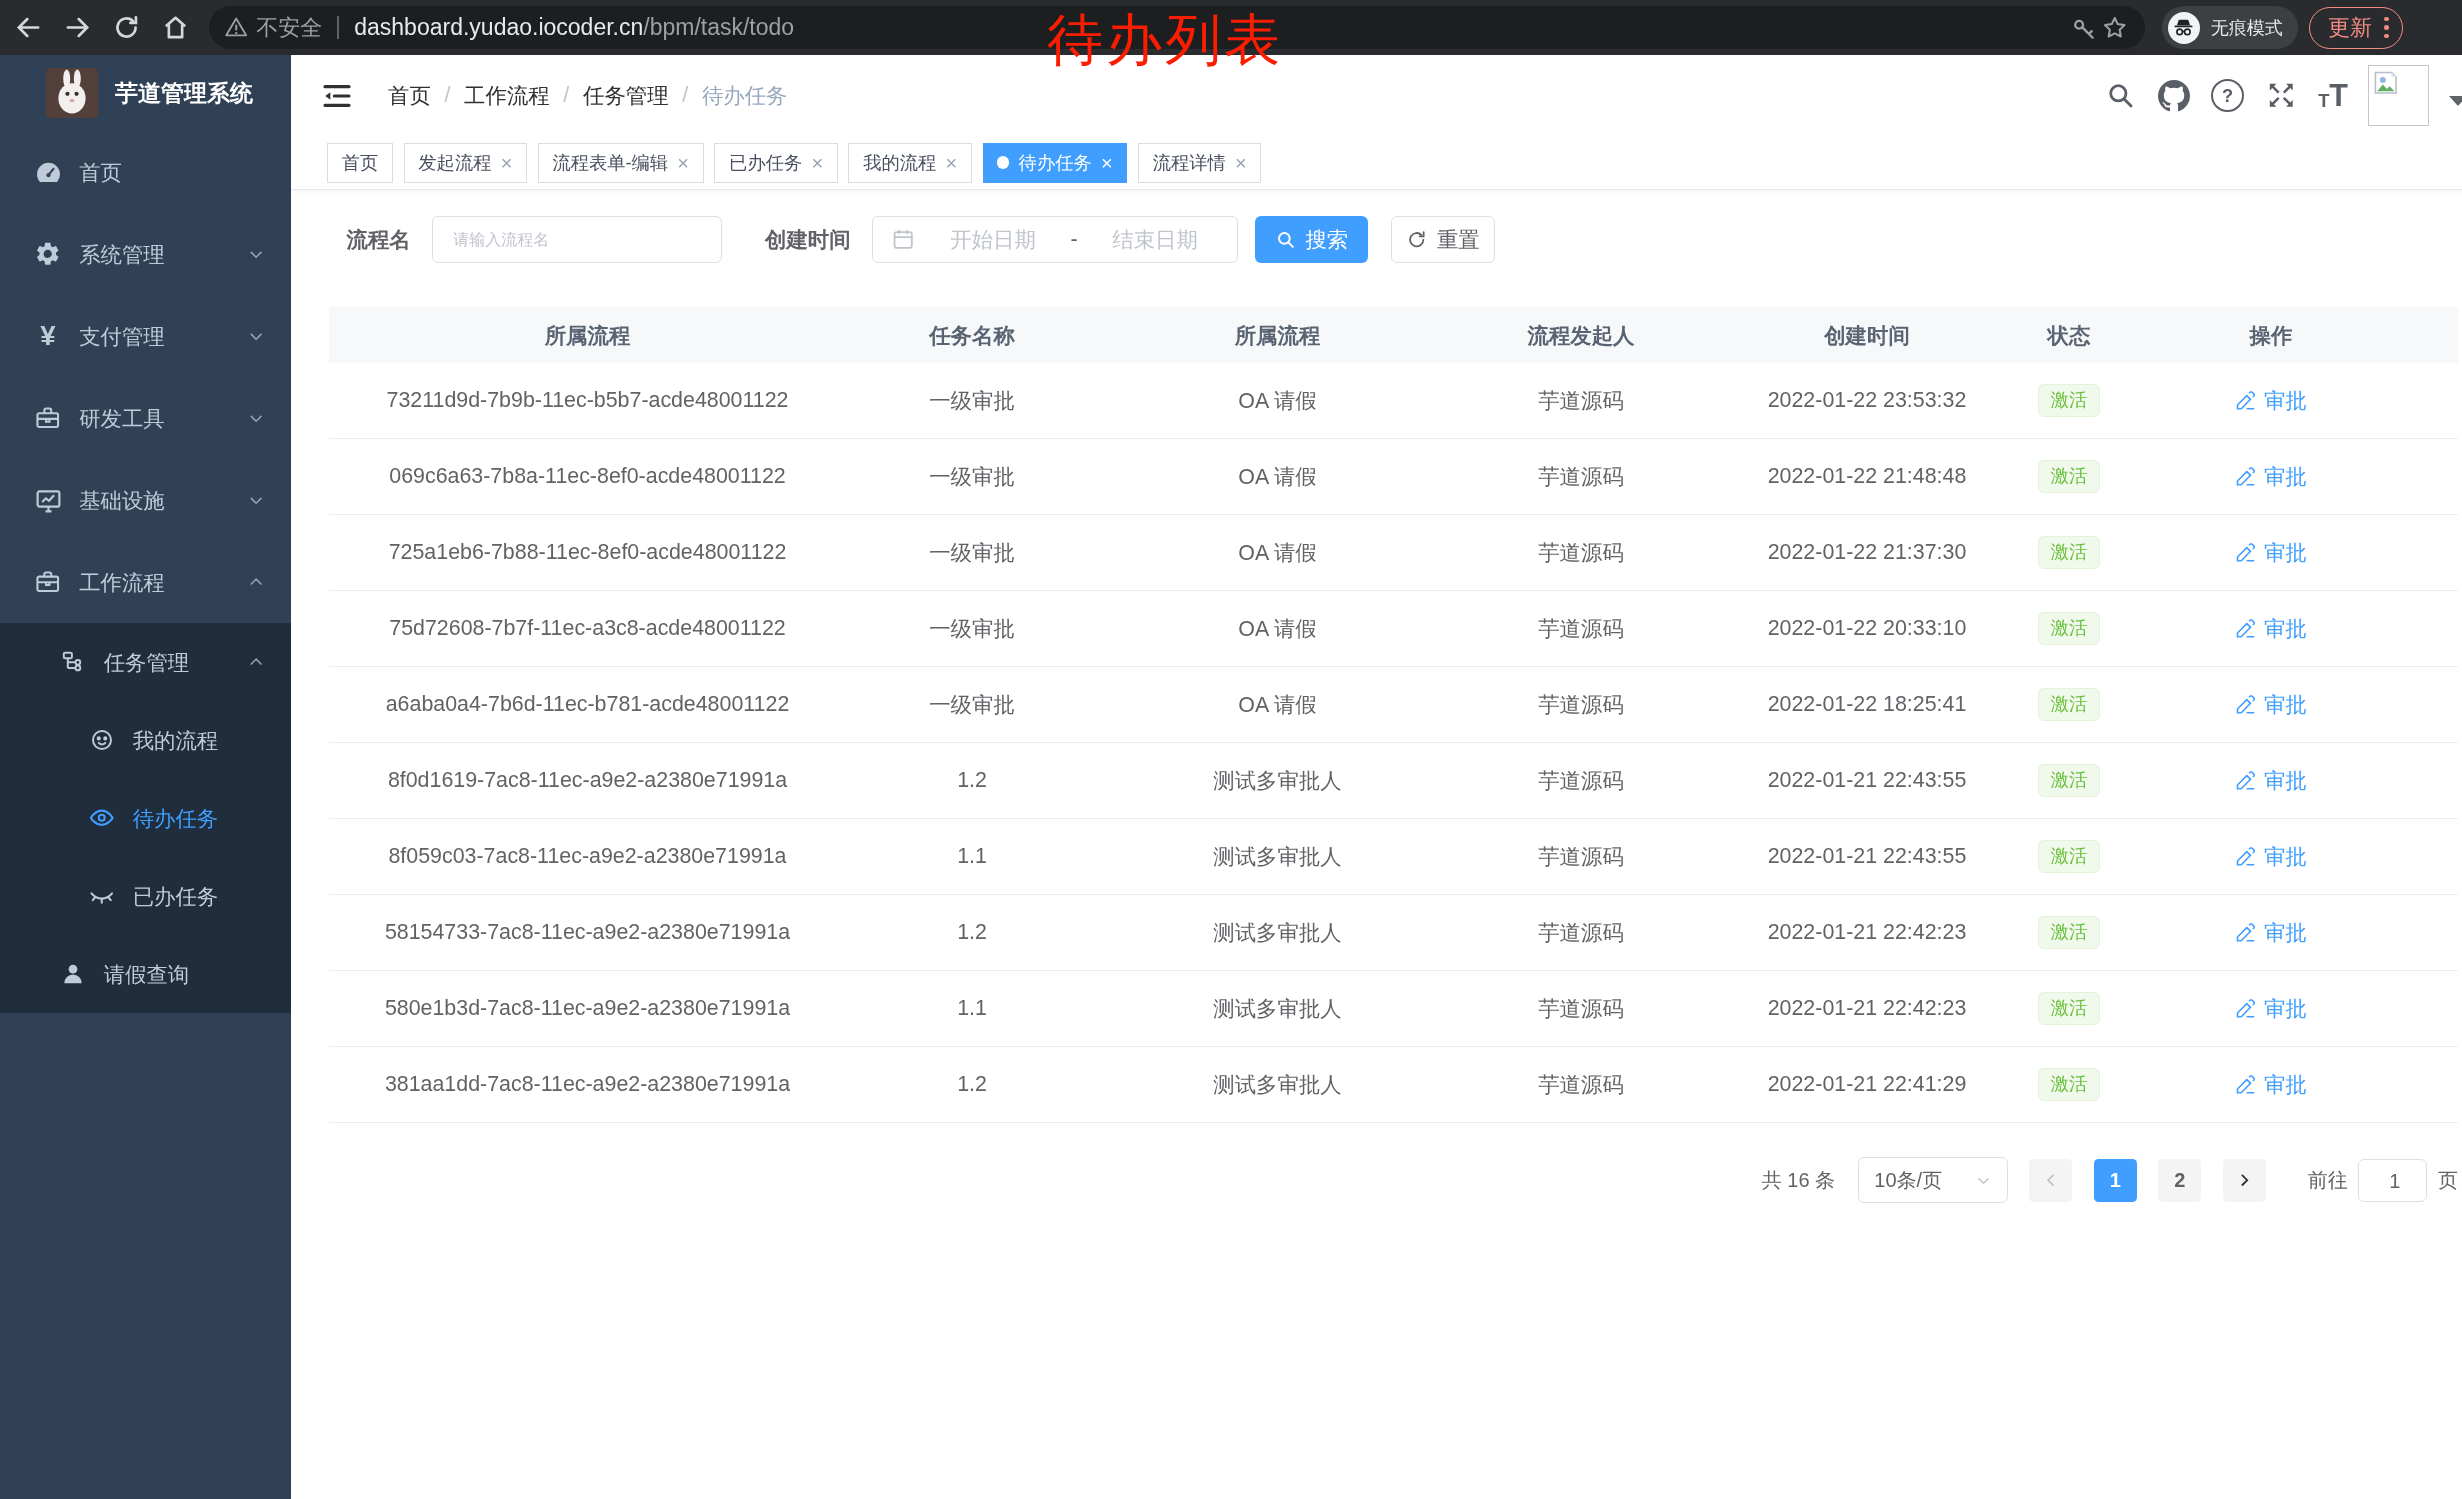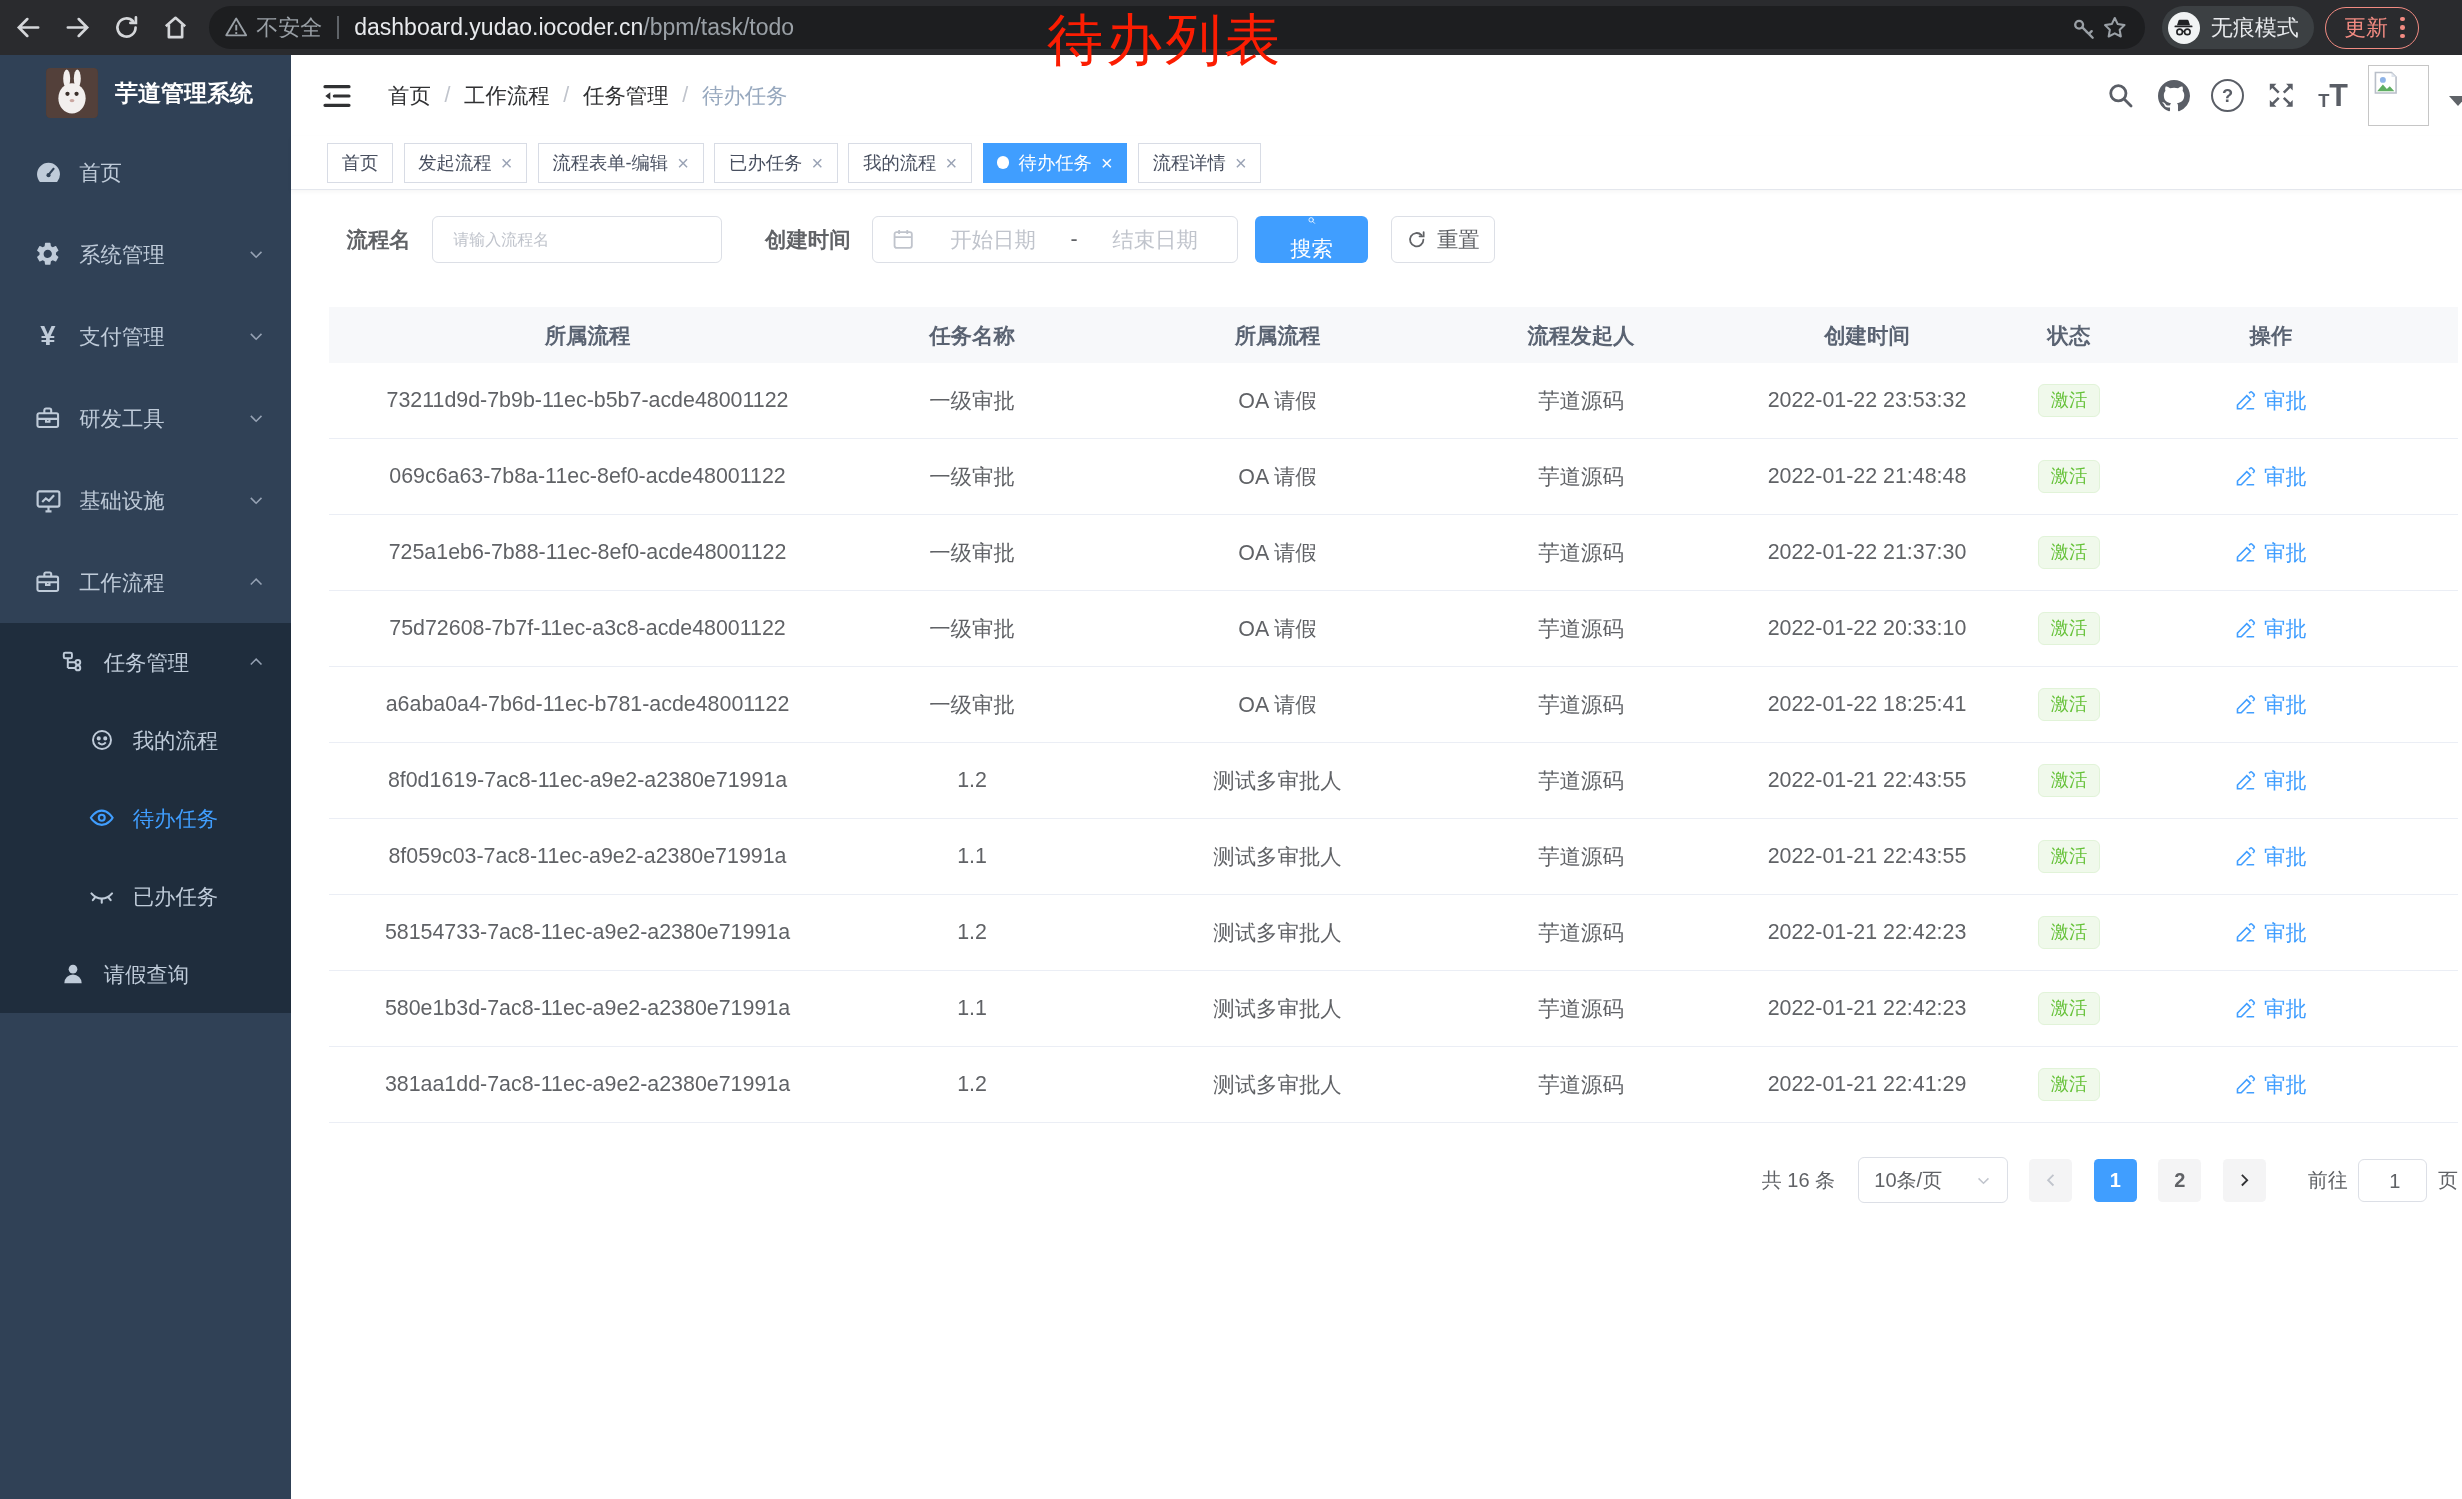--- a/index.html
+++ b/index.html
@@ -11,21 +11,21 @@
   .chrome .navgrp{display:flex;align-items:center;gap:18.3px;margin-left:13.7px;}
   .cicon{width:30.5px;height:30.5px;display:flex;align-items:center;justify-content:center;}
   .omnibox{margin-left:18.3px;width:1936px;height:43px;background:#1d1e20;border-radius:21.4px;display:flex;align-items:center;padding:0 15.3px;box-sizing:border-box;}
   .omnibox .warn-label{color:#9aa0a6;font-size:22px;margin-left:7.6px;}
   .omnibox .divider{width:1.5px;height:23px;background:#5f6368;margin:0 15.3px;}
   .omnibox .host{color:#e8eaed;font-size:23px;}
   .omnibox .path{color:#9aa0a6;font-size:23px;}
   .omnibox .spacer{flex:1;}
   .incog{margin-left:17px;height:43px;background:#3c4043;border-radius:21.4px;display:flex;align-items:center;padding:0 15.3px 0 6.1px;gap:10.7px;}
   .incog .ball{width:32px;height:32px;border-radius:50%;background:#f1f3f4;display:flex;align-items:center;justify-content:center;}
-  .incog .lbl{color:#e8eaed;font-size:22px;}
+  .incog .lbl{color:#e8eaed;font-size:18px;}
   .updatepill{margin-left:10.7px;height:40px;border:1.5px solid #f28b82;border-radius:21.4px;display:flex;align-items:center;padding:0 13.7px 0 18.3px;gap:12.2px;color:#f28b82;font-size:22px;}
   .kebab{display:flex;flex-direction:column;gap:3.8px;}
   .kebab i{width:4.6px;height:4.6px;border-radius:50%;background:#f28b82;}
   
   .annotation{position:absolute;left:1047px;top:6.1px;z-index:99;font-size:56px;line-height:1.2;color:#fb1d02;font-weight:500;letter-spacing:3.1px;}
   
   .sidebar{position:absolute;left:0;top:55px;width:291px;bottom:0;background:#304156;}
   .logo-row{height:76px;display:flex;align-items:center;padding-left:46px;}
   .logo-img{width:52px;height:50px;border-radius:4.6px;overflow:hidden;background:#4b3a33;}
   .logo-title{margin-left:17px;color:#fff;font-size:23px;font-weight:bold;}
@@ -66,21 +66,21 @@
   .filter-row{display:flex;align-items:center;margin-left:17.5px;height:49px;}
   .flabel{font-weight:bold;color:#606266;}
   .el-input{height:47px;box-sizing:border-box;border:1.5px solid #dcdfe6;border-radius:6.1px;background:#fff;display:flex;align-items:center;padding:0 18.3px;}
   .name-input{width:290px;margin-left:21.4px;}
   .name-input input{border:none;outline:none;width:100%;font-size:16px;font-family:inherit;color:#606266;background:transparent;}
   .name-input input::placeholder{color:#c0c4cc;}
   .date-input{width:366px;margin-left:21.4px;gap:13.7px;color:#c0c4cc;}
   .date-input .ph{flex:1;text-align:center;}
   .date-input .dash{color:#606266;}
   .btn{height:47px;border-radius:6.1px;display:inline-flex;align-items:center;justify-content:center;gap:9.2px;font-size:21.4px;cursor:pointer;box-sizing:border-box;}
-  .btn-primary{background:#409EFF;color:#fff;width:113px;margin-left:17px;flex-direction:column;}
+  .btn-primary{background:#409EFF;color:#fff;width:113px;margin-left:17px;}
   .btn-plain{background:#fff;border:1.5px solid #dcdfe6;color:#606266;width:104px;margin-left:23px;}
   
   .table{margin-top:43px;}
   .thead{display:flex;height:56px;background:#f7f8fa;align-items:center;font-weight:bold;color:#5a6372;}
   .tr{display:flex;height:75px;align-items:center;border-bottom:1.5px solid #ebeef5;color:#606266;}
   .cell{display:flex;align-items:center;justify-content:center;text-align:center;}
   .c1{width:517px;}.c2{width:252px;}.c3{width:359px;}.c4{width:248px;}.c5{width:324px;}.c6{width:80px;}.c7{width:324px;}
   .tag-success{font-size:18.3px;color:#67c23a;background:#f0f9eb;border:1.5px solid #e1f3d8;border-radius:6.1px;padding:6.1px 12.2px;line-height:1;}
   .action-link{color:#409EFF;display:inline-flex;align-items:center;gap:7.6px;cursor:pointer;text-align:right;}
   

